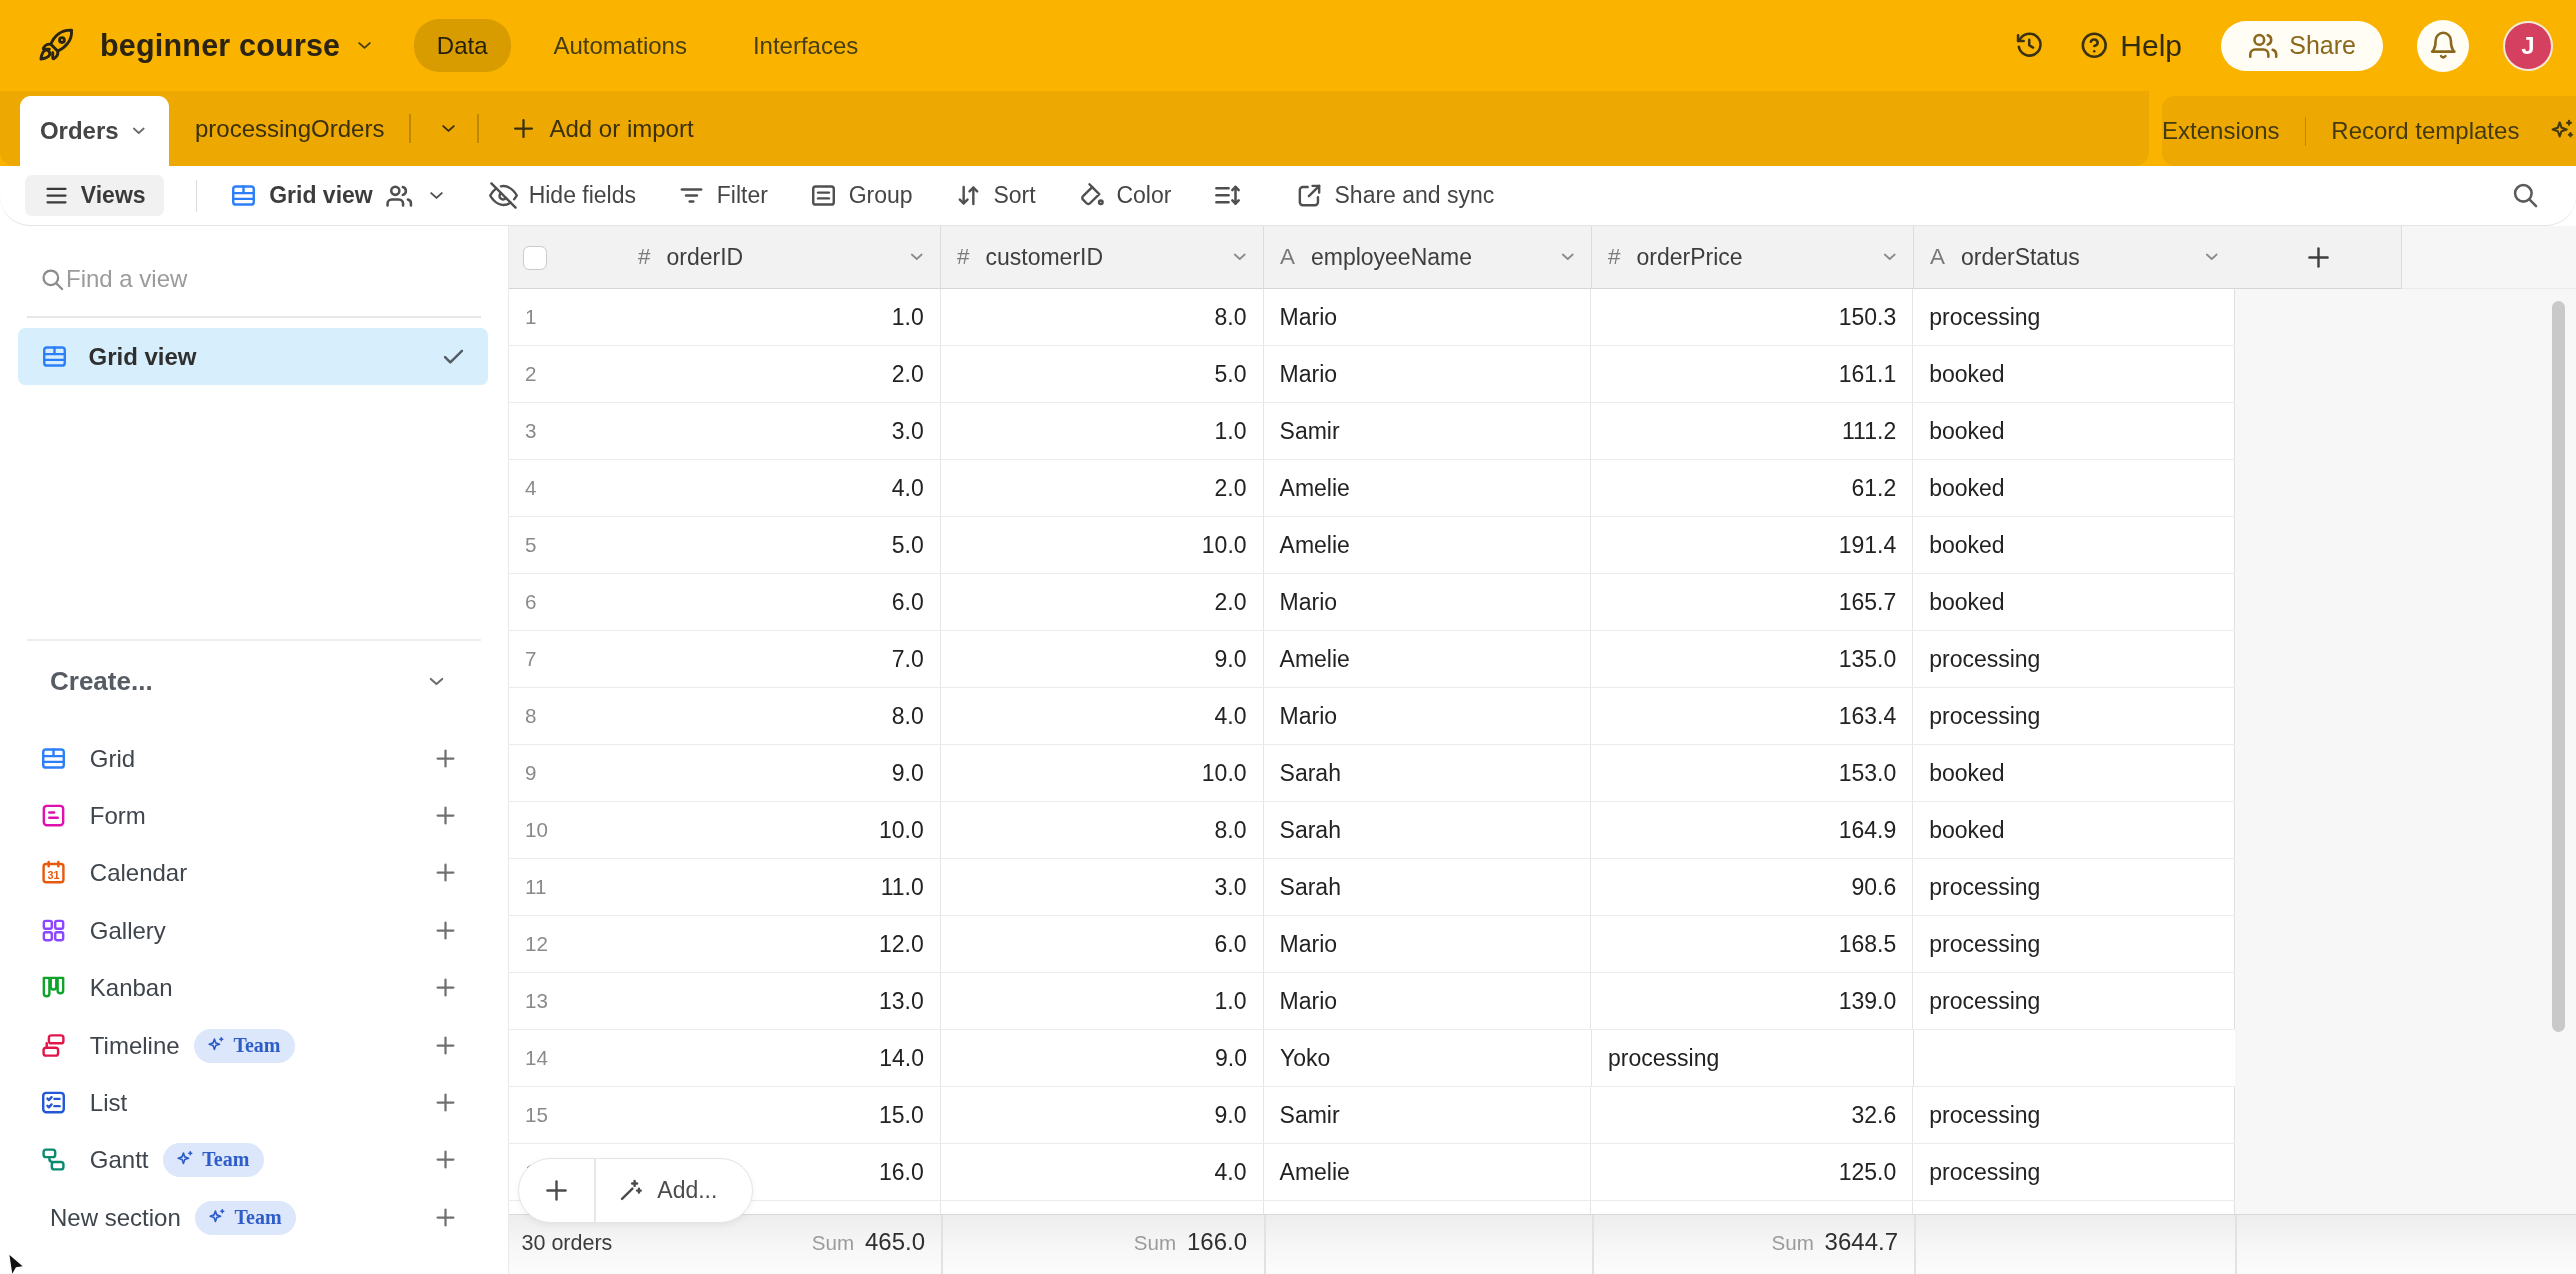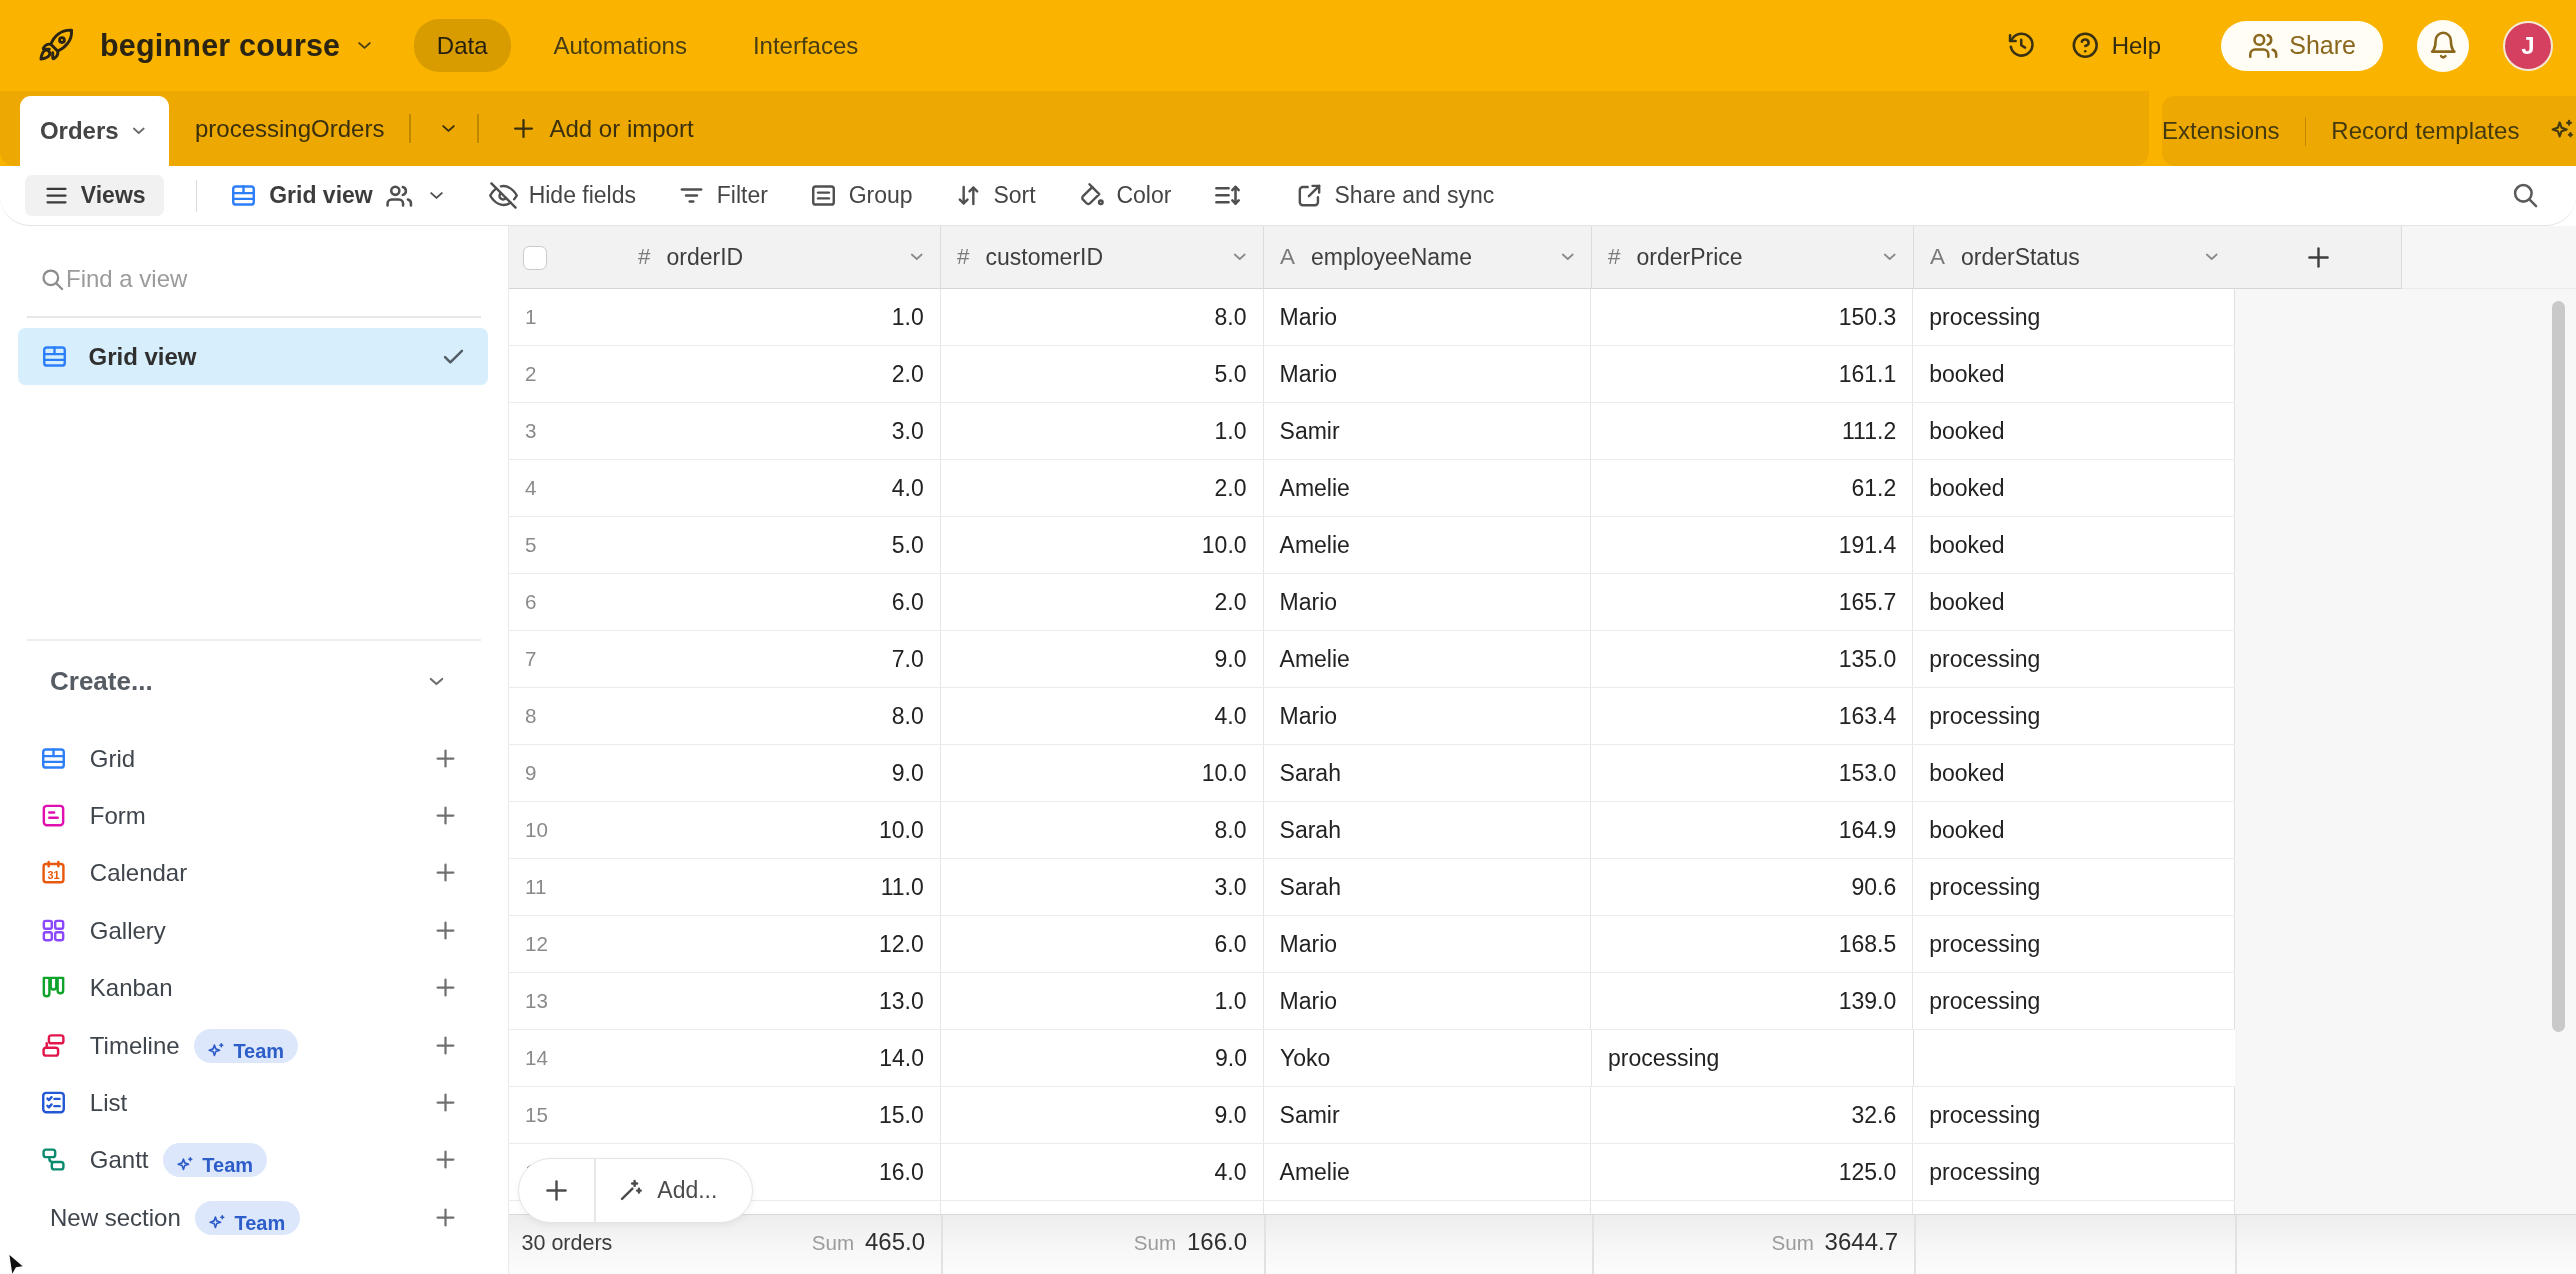--- a/index.html
+++ b/index.html
@@ -13,21 +13,21 @@
   .topbar { position:absolute; left:0; top:0; width:2576px; height:91px; background:#FAB400;
             display:flex; align-items:center; }
   .logo { margin-left:36px; color:#2b2413; }
   .base-title { margin-left:23px; font-size:30.5px; font-weight:700; color:#2b2413; letter-spacing:0.2px;}
   .base-chev { margin-left:12.5px; color:#4a3f16; }
   .top-tab { font-size:24px; color:#473c12; padding:12.5px 23px; border-radius:25px; }
   .top-tab.active { background:rgba(0,0,0,0.13); color:#241f0c; font-weight:500; margin-left:38px; }
   .top-tab + .top-tab { margin-left:20px; }
   .top-right { position:absolute; right:0; top:0; height:91px; display:flex; align-items:center; }
   .tb-icon { color:#3a3113; margin-right:34px; }
-  .help { display:flex; align-items:center; color:#332b10; font-size:24px; margin-right:60px; }
+  .help { display:flex; align-items:center; color:#332b10; font-size:30px; margin-right:39px; }
   .help .q { margin-right:10.8px; color:#3a3113; }
   .share-btn { background:#FFFDF4; border-radius:27px; height:50px; padding:0 27px; display:flex;
                align-items:center; color:#8a671c; font-size:25px; font-weight:500; margin-right:34px; }
   .share-btn svg { margin-right:10.8px; }
   .bell-btn { width:52px; height:52px; border-radius:50%; background:#FFFDF4; display:flex;
               align-items:center; justify-content:center; color:#8a671c; margin-right:34px; }
   .avatar { width:50px; height:50px; border-radius:50%; background:#D64060; color:#fff; font-size:24px;
             font-weight:700; display:flex; align-items:center; justify-content:center;
             border:2.7px solid #f4e9d2; margin-right:23px; }
 
@@ -81,21 +81,21 @@
   .side-sep2 { position:absolute; left:27px; right:27px; top:413px; height:1.8px; background:#ededed; }
   .create-head { position:absolute; left:0; top:428px; width:100%; height:54px; display:flex; align-items:center; }
   .create-head .t { margin-left:50px; font-size:26px; font-weight:600; color:#565c63; }
   .create-head svg { margin-left:auto; margin-right:59px; color:#6d6d6d; }
   .citem { position:absolute; left:25px; width:459px; height:57px; display:flex; align-items:center; }
   .citem .vicon { margin-left:14.3px; width:29px; height:29px; }
   .citem .lbl { margin-left:21.5px; font-size:24px; color:#3f454c; }
   .citem .lbl.noicon { margin-left:25px; }
   .citem .plus { margin-left:auto; margin-right:25px; color:#707070; }
   .badge { margin-left:14.3px; height:34px; background:#DDE7FB; border-radius:17px; display:flex;
-           align-items:flex-end; padding:0 14.3px 0 10.8px; color:#2D5DC8; }
+           align-items:center; padding:0 14.3px 0 10.8px; color:#2D5DC8;font-family:Liberation Serif, serif; }
   .badge svg { margin-right:7.2px; }
   .badge .bt { font-size:20px; font-weight:600; }
 
   
   .gridarea { position:absolute; left:509px; top:226px; width:2067px; height:1049px; background:#fff; }
   .right-fill { position:absolute; left:1726px; top:0; right:0; height:988px; background:#F7F7F7; }
   .ghead { position:absolute; left:0; top:0; height:63px; display:flex; }
   .hcell { background:#F2F2F2; border-right:1.8px solid #dcdcdc; border-bottom:1.8px solid #d6d6d6;
            display:flex; align-items:center; font-size:23px; color:#3e3e3e; position:relative; }
   .hcell .typeic { color:#7b7b7b; font-size:22.4px; margin-right:16px; }

